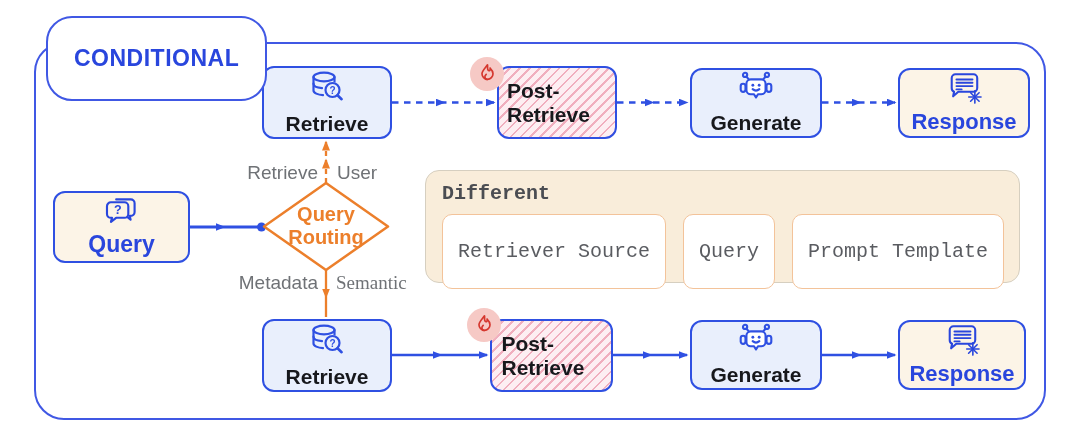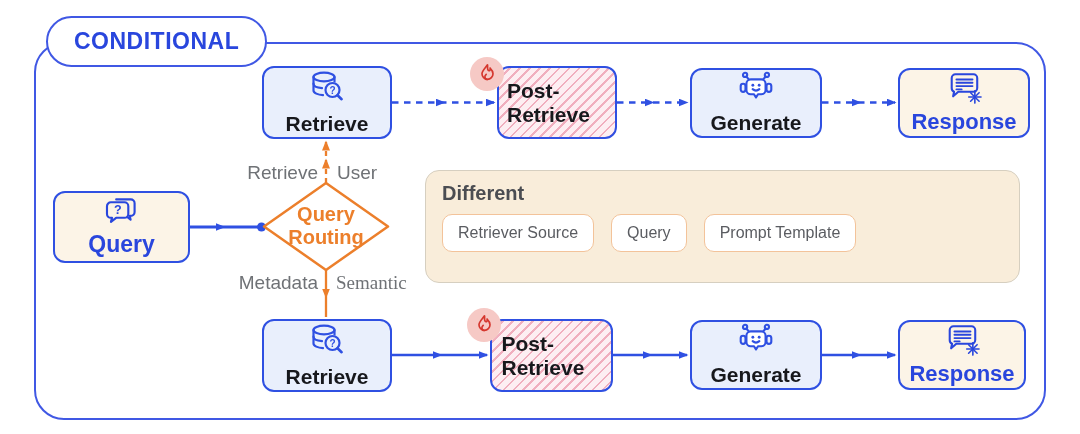--- a/index.html
+++ b/index.html
@@ -1,20 +1,20 @@
 <!DOCTYPE html>
 <html><head>
 <meta charset="utf-8">
 <style>
   html,body{margin:0;padding:0;background:#fff;}
   .canvas{position:relative;width:1080px;height:434px;background:#fff;overflow:hidden;
           font-family:"Liberation Sans","DejaVu Sans",sans-serif;}
   .frame{position:absolute;left:34px;top:42px;width:1008px;height:374px;
          border:2.5px solid #4058e4;border-radius:30px;z-index:0;}
-  .pill{position:absolute;left:46px;top:16px;height:47px;padding:0 26px;z-index:4;
+  .pill{position:absolute;left:46px;top:16px;height:47px;padding:17px 26px;z-index:4;
         background:#fff;border:2.5px solid #4058e4;border-radius:26px;
         display:flex;align-items:center;font-size:23px;font-weight:700;
         color:#2946dd;letter-spacing:.5px;}
   svg.connectors{position:absolute;left:0;top:0;z-index:1;pointer-events:none;}
   .node{position:absolute;z-index:2;border:2.5px solid #2f50e2;border-radius:12px;
         display:flex;flex-direction:column;align-items:center;justify-content:center;
         gap:1px;box-sizing:border-box;}
   .node .lbl{font-size:21px;font-weight:600;color:#17181c;line-height:1.12;}
   .fill-blue{background:#e9effc;}
   .fill-cream{background:#fcf4e7;}
@@ -22,25 +22,25 @@
   .hatched{background-color:#fdeef2;
      background-image:repeating-linear-gradient(135deg,rgba(216,52,90,.34) 0px,
        rgba(216,52,90,.34) 1.8px,transparent 1.8px,transparent 7px);}
   .badge{position:absolute;z-index:3;width:34px;height:34px;border-radius:50%;
          background:#f6c9c5;display:flex;align-items:center;justify-content:center;}
   .branch-label{position:absolute;z-index:2;font-size:19px;color:#6f7276;}
   .diamond-label{position:absolute;z-index:2;left:264px;top:203px;width:124px;
         text-align:center;font-size:20px;font-weight:700;color:#ec7f2b;line-height:1.15;}
   .panel{position:absolute;z-index:2;left:425px;top:170px;width:595px;height:113px;
          box-sizing:border-box;background:#f9edda;border:1.5px solid #d6cfc0;
-         border-radius:14px;padding:11px 16px 0 16px;}
+         border-radius:14px;padding:11px 16px 0 16px;font-family:Liberation Mono, monospace;}
   .panel-title{font-size:20px;font-weight:700;color:#4b4d52;margin-bottom:9px;}
   .chip-row{display:flex;gap:17px;align-items:stretch;}
   .chip{background:#fff;border:1.5px solid #f3c39a;border-radius:10px;
-        padding:9px 15px;font-size:16px;color:#5a5c61;white-space:nowrap;
+        padding:25px 15px;font-size:20px;color:#5a5c61;white-space:nowrap;
         display:flex;align-items:center;}
 </style>
 </head>
 <body>
 
 <div class="canvas">
 
   <div class="frame"></div>
   <div class="pill">CONDITIONAL</div>
 

